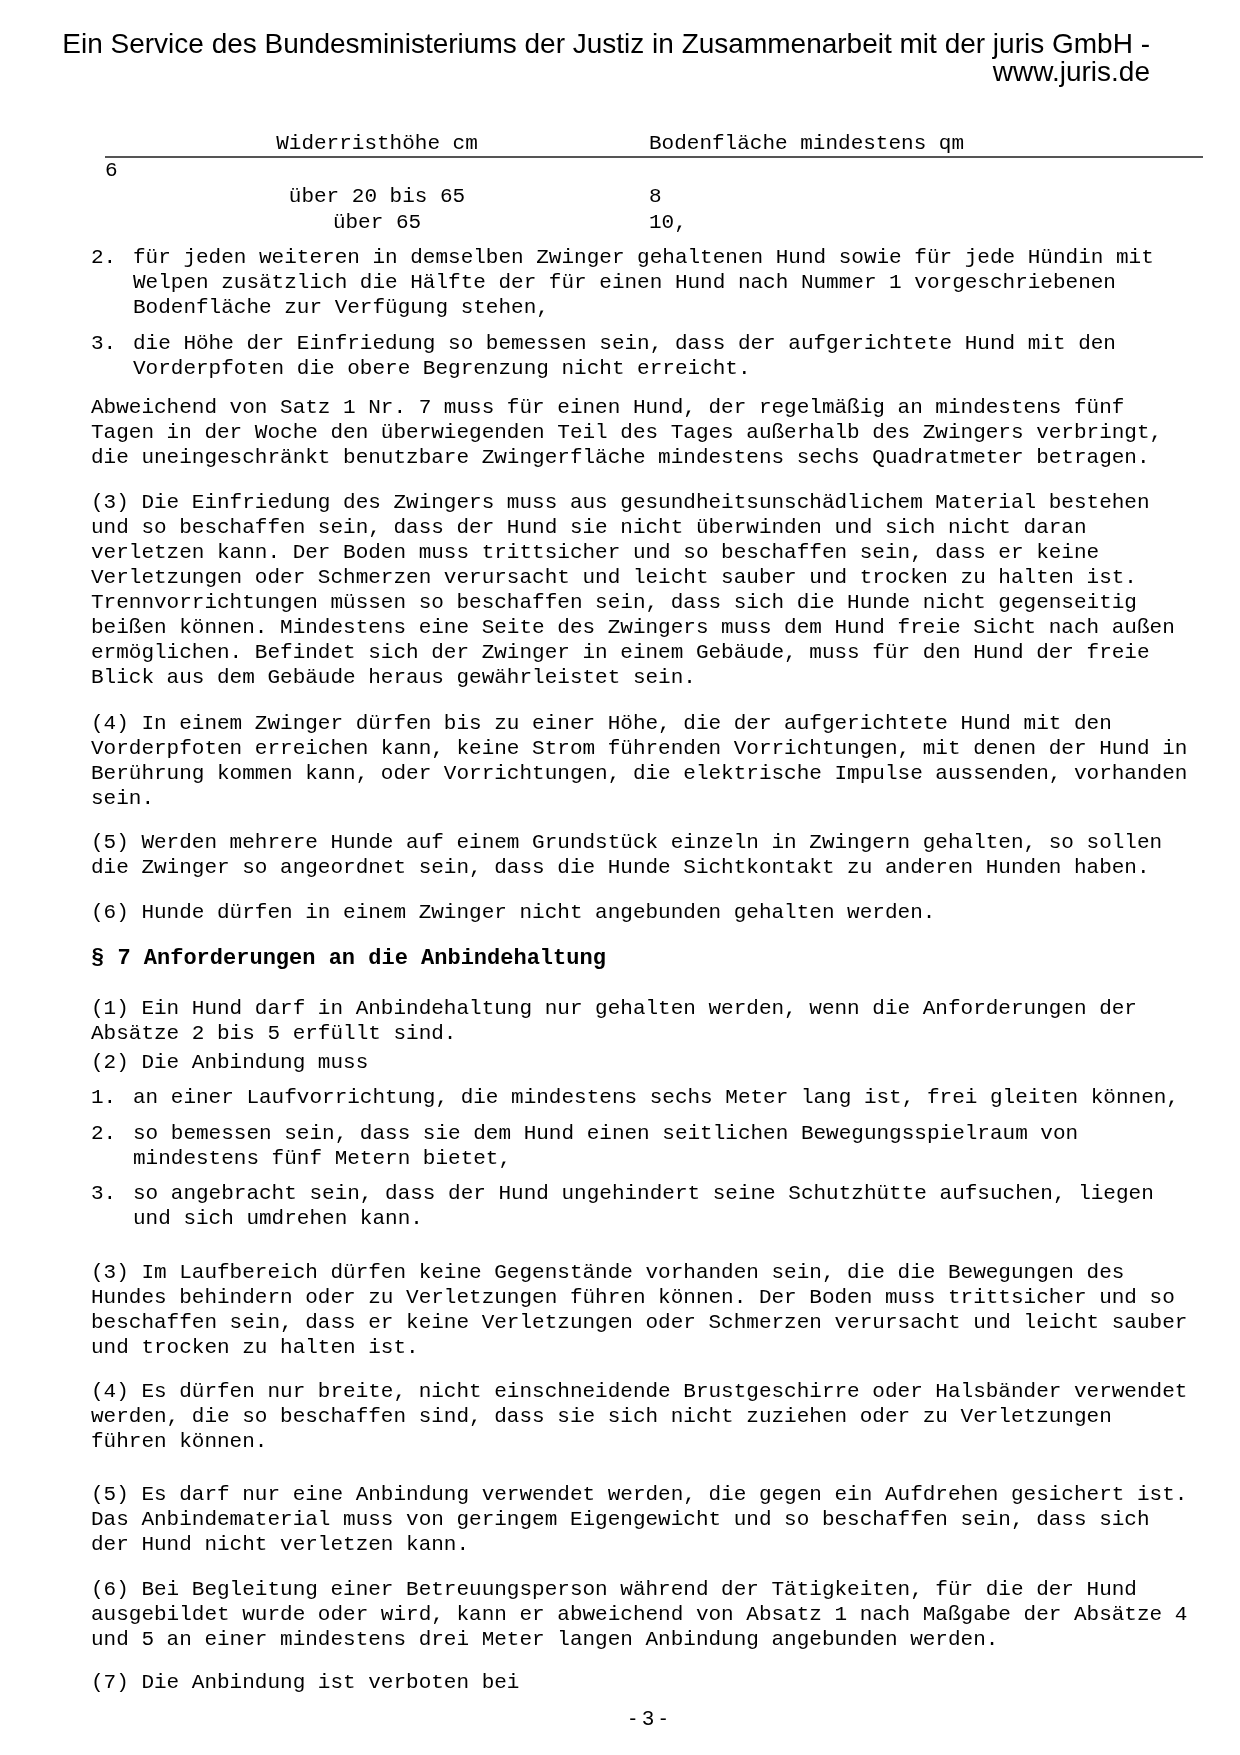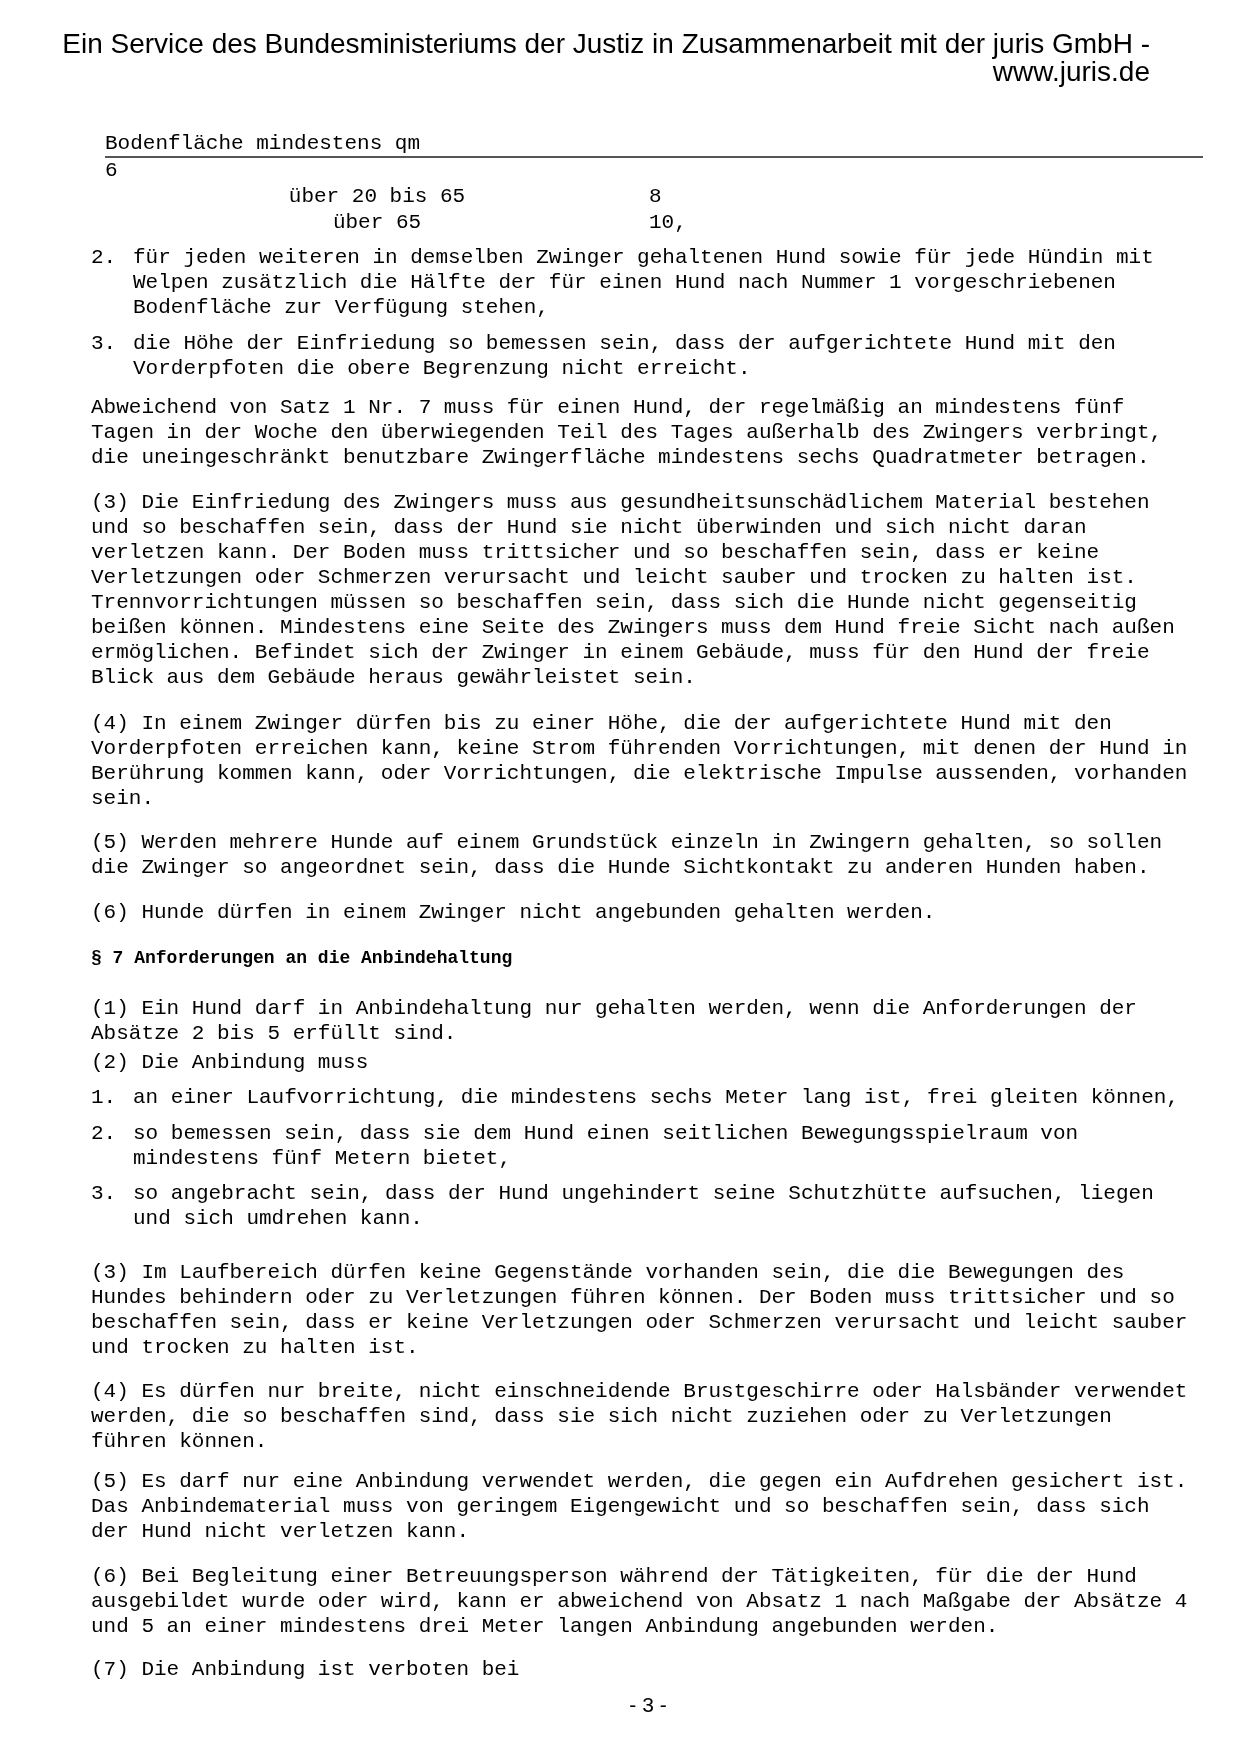--- a/index.html
+++ b/index.html
@@ -38,21 +38,21 @@
     font-family: "Liberation Mono", "DejaVu Sans Mono", monospace;
     font-size: 21px;
     line-height: 25px;
   }
   .para { white-space: pre-line; }
   .li { display: flex; }
   .li .num { width: 42px; flex: none; }
   .li .txt { white-space: pre-line; flex: 1; }
   .heading {
     font-weight: bold;
-    font-size: 18px;
+    font-size: 22px;
     line-height: 25px;
   }
   .footer {
     margin-left: 91px;
     width: 1114px;
     text-align: center;
     font-family: "Liberation Sans", sans-serif;
     font-size: 21px;
     line-height: 25px;
     margin-top: 10px;
@@ -63,20 +63,21 @@
 
 <div class="page">
 
   <div class="doc-header">
     <div>Ein Service des Bundesministeriums der Justiz in Zusammenarbeit mit der juris GmbH -</div>
     <div>www.juris.de</div>
   </div>
 
   <div class="table">
     <div class="trow thead">
+      <div class="tc1">Widerristhöhe cm</div>
       <div class="tc2">Bodenfläche mindestens qm</div>
     </div>
     <div class="rule"></div>
     <div class="trow tbody-row">
       <div class="tc2">6</div>
     </div>
     <div class="trow tbody-row">
       <div class="tc1">über 20 bis 65</div>
       <div class="tc2">8</div>
     </div>
@@ -150,21 +151,21 @@
 
     <div class="para" style="margin-top:29px">(3) Im Laufbereich dürfen keine Gegenstände vorhanden sein, die die Bewegungen des
 Hundes behindern oder zu Verletzungen führen können. Der Boden muss trittsicher und so
 beschaffen sein, dass er keine Verletzungen oder Schmerzen verursacht und leicht sauber
 und trocken zu halten ist.</div>
 
     <div class="para" style="margin-top:19px">(4) Es dürfen nur breite, nicht einschneidende Brustgeschirre oder Halsbänder verwendet
 werden, die so beschaffen sind, dass sie sich nicht zuziehen oder zu Verletzungen
 führen können.</div>
 
-    <div class="para" style="margin-top:15px">(5) Es darf nur eine Anbindung verwendet werden, die gegen ein Aufdrehen gesichert ist.
+    <div class="para" style="margin-top:28px">(5) Es darf nur eine Anbindung verwendet werden, die gegen ein Aufdrehen gesichert ist.
 Das Anbindematerial muss von geringem Eigengewicht und so beschaffen sein, dass sich
 der Hund nicht verletzen kann.</div>
 
     <div class="para" style="margin-top:20px">(6) Bei Begleitung einer Betreuungsperson während der Tätigkeiten, für die der Hund
 ausgebildet wurde oder wird, kann er abweichend von Absatz 1 nach Maßgabe der Absätze 4
 und 5 an einer mindestens drei Meter langen Anbindung angebunden werden.</div>
 
     <div class="para" style="margin-top:18px">(7) Die Anbindung ist verboten bei</div>
 
   </div>

